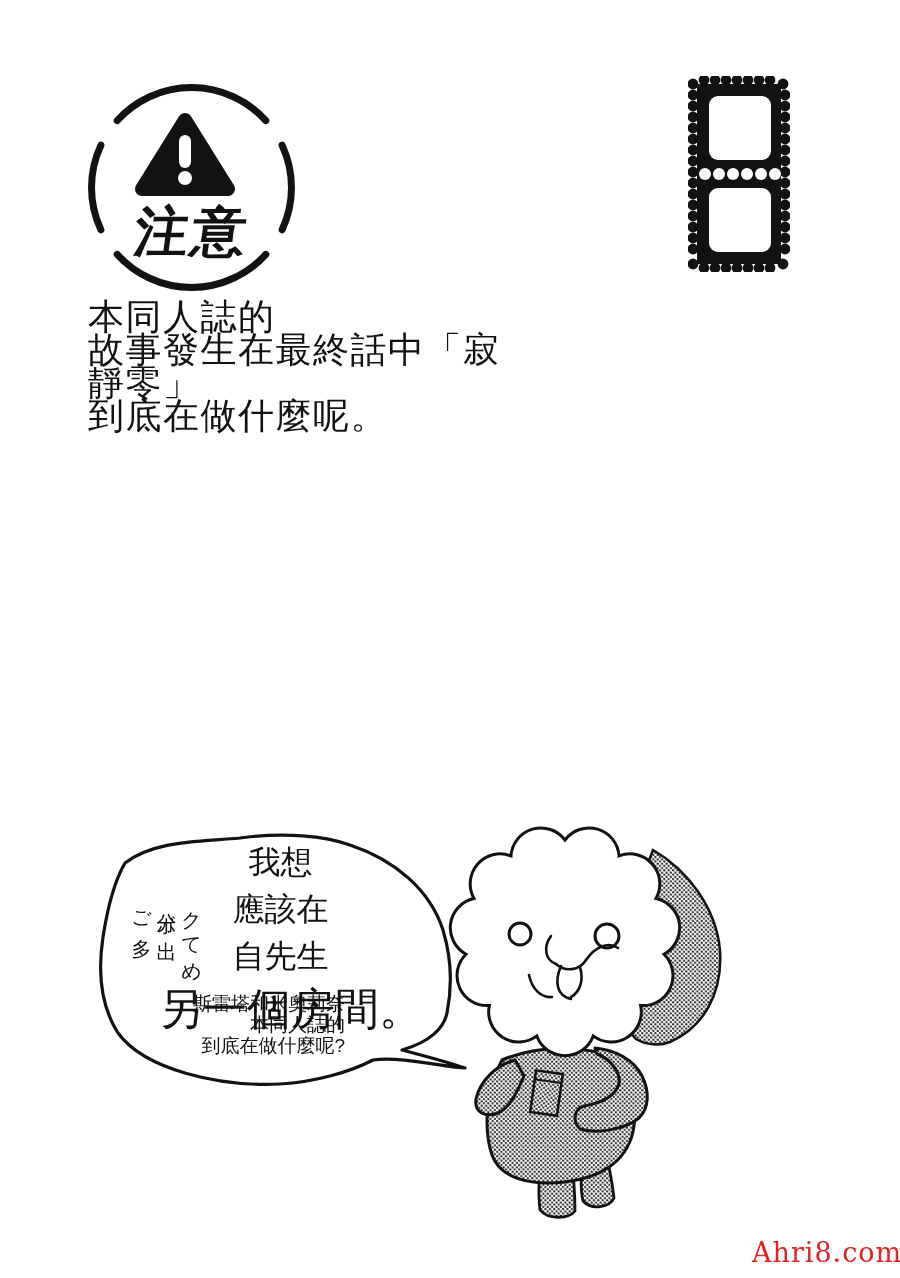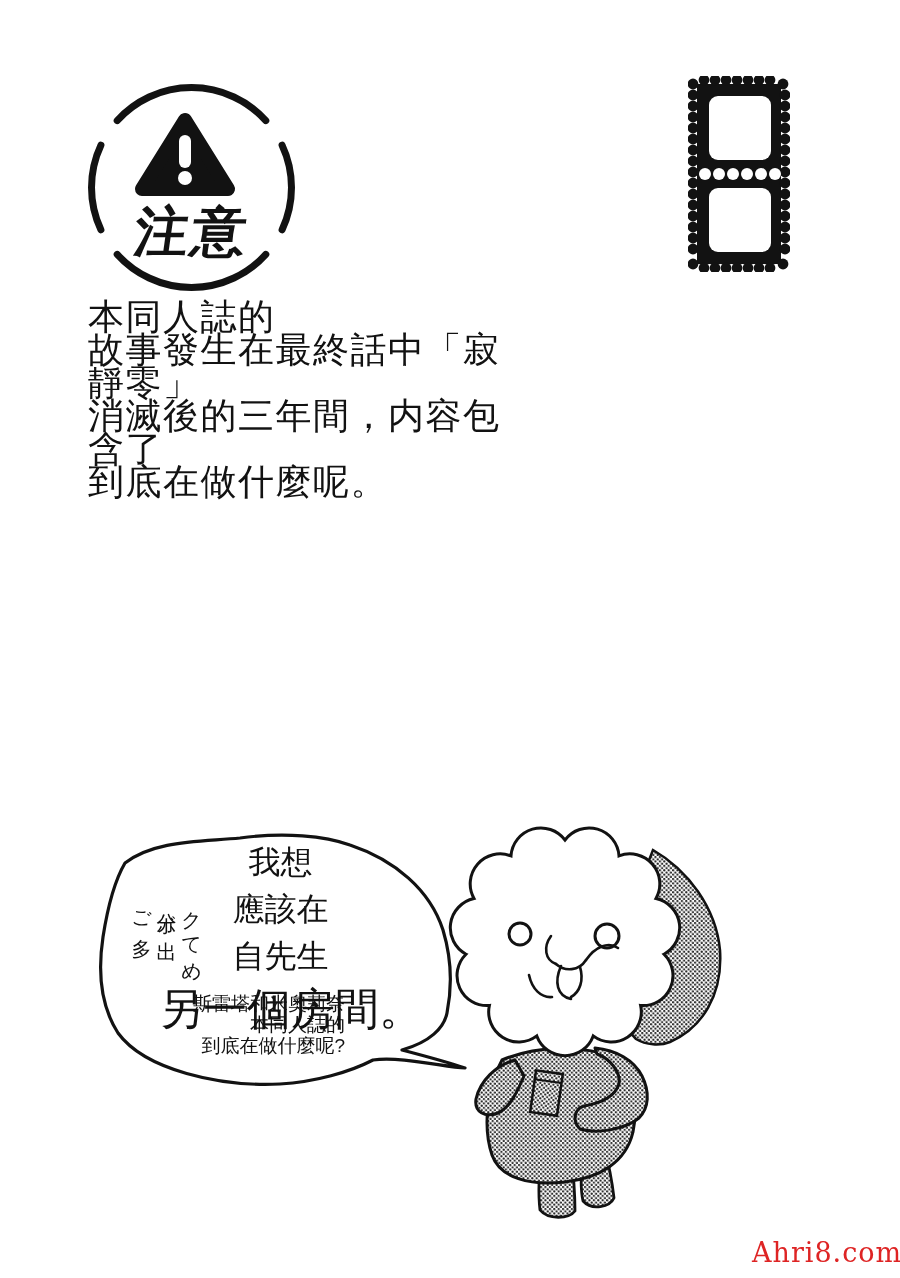--- a/index.html
+++ b/index.html
@@ -125,21 +125,20 @@
         <circle cx="45" cy="98" r="6"></circle>
       <circle cx="59" cy="98" r="6"></circle>
         <circle cx="73" cy="98" r="6"></circle>
         <circle cx="87" cy="98" r="6"></circle>
     </g>
   </svg>
 
   <div class="abs intro">
     <div>本同人誌的</div>
     <div>故事發生在最終話中「寂靜零」</div>
-    <div>消滅後的三年間，内容包含了</div>
     <div>到底在做什麼呢。</div>
   </div>
 
   <svg class="abs" style="left:98px;top:818px;" width="380" height="290" viewBox="0 0 380 290">
     <path d="M142,20
              C187,14 227,18 252,27
              C297,42 332,72 345,112
              C354,142 354,170 349,195
              C346,210 332,224 304,232
              C327,238 352,245 367,250

